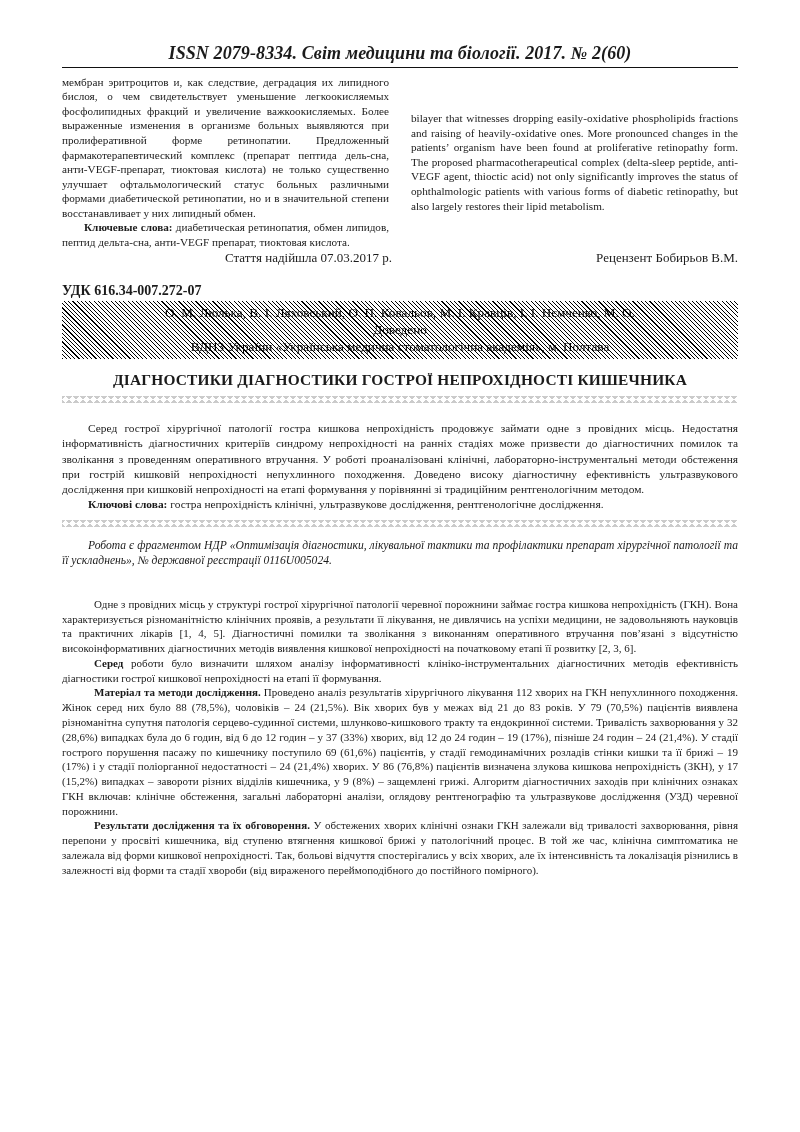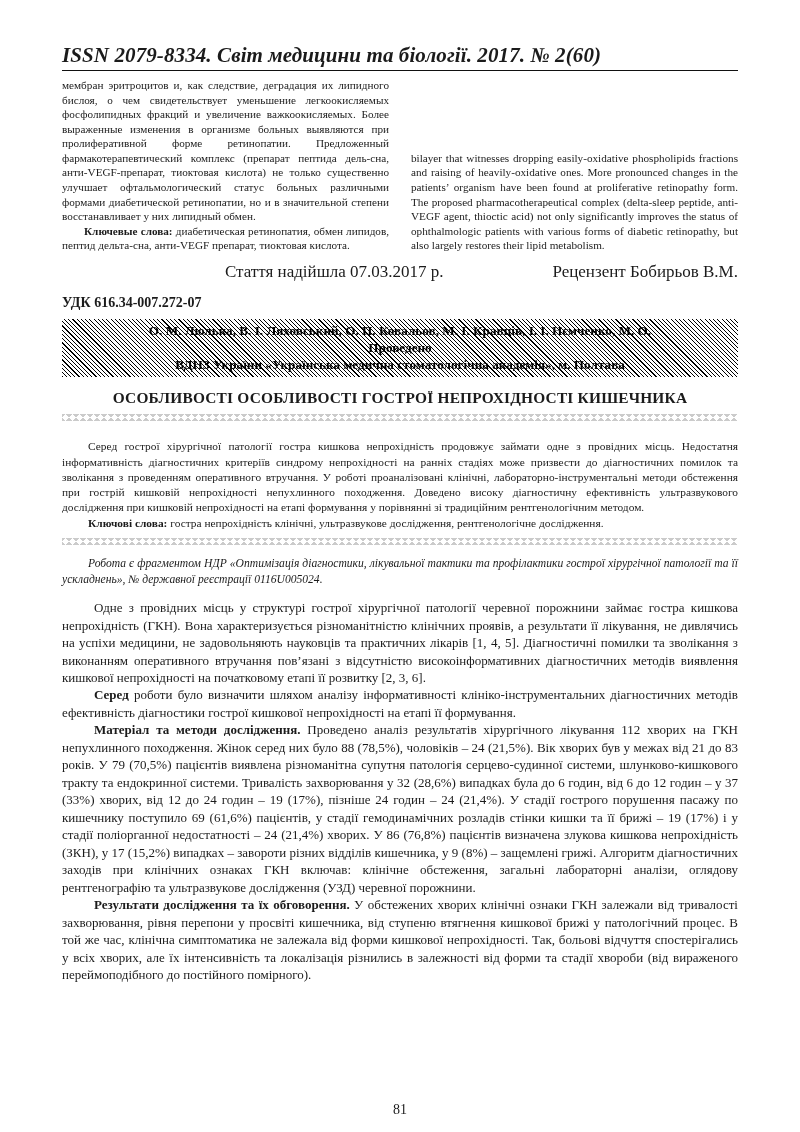--- a/index.html
+++ b/index.html
@@ -24,38 +24,38 @@
   }
   .inner {
     position: absolute;
     left: 62px;
     top: 44px;
     width: 676px;
   }
 
   
   .runhead {
-    text-align: left;
+    text-align: center;
     font-style: italic;
     font-weight: bold;
-    font-size: 21px;
+    font-size: 18px;
     letter-spacing: .1px;
     line-height: 1.1;
     padding-bottom: 3px;
   }
   .runhead-rule {
     border-bottom: 1.6px solid #111;
     margin-bottom: 7px;
   }
 
   
   .abstract-cols {
     display: flex;
     gap: 22px;
-    align-items: flex-end;
+    align-items: center;
   }
   .col {
     width: 330px;
     font-size: 11.2px;
     line-height: 1.30;
     text-align: justify;
     text-justify: inter-word;
     hyphens: none;
   }
   .col p {
@@ -68,22 +68,21 @@
     font-weight: bold;
   }
   .kw-block {
     text-indent: 22px;
   }
 
   
   .submitted-row {
     position: relative;
     height: 17px;
-    margin-top: 9px;
-    font-size: 17px;
+    font-size: 13px;
   }
   .submitted-row .submitted {
     position: absolute;
     left: 163px;
     top: 0;
   }
   .submitted-row .reviewer {
     position: absolute;
     right: 0;
     top: 0;
@@ -91,24 +90,24 @@
 
   
   .udk {
     margin-top: 16px;
     font-size: 14px;
     font-weight: bold;
   }
 
   
   .authors-band {
-    margin-top: 8px;
+    margin-top: 2px;
     padding: 3px 10px 4px 10px;
     text-align: center;
-    font-weight: bold;
+    font-weight: normal;
     font-size: 13.2px;
     line-height: 1.30;
     background-color: #ffffff;
     background-image: repeating-linear-gradient(
       45deg,
       #000000 0px,
       #000000 0.8px,
       #ffffff 0.8px,
       #ffffff 3.0px
     );
@@ -163,22 +162,22 @@
     text-align: justify;
     margin-top: 11px;
   }
   .fund-note p {
     margin: 0;
     text-indent: 26px;
   }
 
   
   .body-text {
-    margin-top: 12px;
-    font-size: 13px;
+    margin-top: 28px;
+    font-size: 11px;
     line-height: 1.345;
     text-align: justify;
     text-justify: inter-word;
   }
   .body-text p {
     margin: 0;
     text-indent: 32px;
   }
   .run-head-bold {
     font-weight: bold;
@@ -218,42 +217,41 @@
 
     <div class="submitted-row">
       <span class="submitted">Стаття надійшла 07.03.2017 р.</span>
       <span class="reviewer">Рецензент Бобирьов В.М.</span>
     </div>
 
     <div class="udk">УДК 616.34-007.272-07</div>
 
     <div class="authors-band">
       <span class="band-line">О. М. Люлька, В. І. Ляховський, О. П. Ковальов, М. І. Кравців, І. І. Нємченко, М. О.</span>
-      <span class="band-line">Проведено</span>
+      <span class="band-line">Доведено</span>
       <span class="band-line">ВДНЗ України «Українська медична стоматологічна академія», м. Полтава</span>
     </div>
 
-    <div class="art-title">ОСОБЛИВОСТІ ОСОБЛИВОСТІ ГОСТРОЇ НЕПРОХІДНОСТІ КИШЕЧНИКА</div>
+    <div class="art-title">ДІАГНОСТИКИ ДІАГНОСТИКИ ГОСТРОЇ НЕПРОХІДНОСТІ КИШЕЧНИКА</div>
 
     <div class="zigzag"></div>
 
     <div class="ukr-abstract">
       <p>Серед гострої хірургічної патології гостра кишкова непрохідність продовжує займати одне з провідних місць. Недостатня інформативність діагностичних критеріїв синдрому непрохідності на ранніх стадіях може призвести до діагностичних помилок та зволікання з проведенням оперативного втручання. У роботі проаналізовані клінічні, лабораторно-інструментальні методи обстеження при гострій кишковій непрохідності непухлинного походження. Доведено високу діагностичну ефективність ультразвукового дослідження при кишковій непрохідності на етапі формування у порівнянні зі традиційним рентгенологічним методом.</p>
       <p class="ukr-kw"><span class="kw-label">Ключові слова:</span> <span>гостра непрохідність клінічні, ультразвукове дослідження, рентгенологічне дослідження.</span></p>
     </div>
 
     <div class="zigzag"></div>
 
     <div class="fund-note">
-      <p>Робота є фрагментом НДР «Оптимізація діагностики, лікувальної тактики та профілактики гострої хірургічної патології та її ускладнень», № державної реєстрації 0116U005024.</p>
+      <p>Робота є фрагментом НДР «Оптимізація діагностики, лікувальної тактики та профілактики препарат хірургічної патології та її ускладнень», № державної реєстрації 0116U005024.</p>
     </div>
 
     <div class="body-text">
       <p>Одне з провідних місць у структурі гострої хірургічної патології черевної порожнини займає гостра кишкова непрохідність (ГКН). Вона характеризується різноманітністю клінічних проявів, а результати її лікування, не дивлячись на успіхи медицини, не задовольняють науковців та практичних лікарів [1, 4, 5]. Діагностичні помилки та зволікання з виконанням оперативного втручання пов’язані з відсутністю високоінформативних діагностичних методів виявлення кишкової непрохідності на початковому етапі її розвитку [2, 3, 6].</p>
       <p><span class="run-head-bold">Серед</span><span> роботи було визначити шляхом аналізу інформативності клініко-інструментальних діагностичних методів ефективність діагностики гострої кишкової непрохідності на етапі її формування.</span></p>
       <p><span class="run-head-bold">Матеріал та методи дослідження.</span><span> Проведено аналіз результатів хірургічного лікування 112 хворих на ГКН непухлинного походження. Жінок серед них було 88 (78,5%), чоловіків – 24 (21,5%). Вік хворих був у межах від 21 до 83 років. У 79 (70,5%) пацієнтів виявлена різноманітна супутня патологія серцево-судинної системи, шлунково-кишкового тракту та ендокринної системи. Тривалість захворювання у 32 (28,6%) випадках була до 6 годин, від 6 до 12 годин – у 37 (33%) хворих, від 12 до 24 годин – 19 (17%), пізніше 24 годин – 24 (21,4%). У стадії гострого порушення пасажу по кишечнику поступило 69 (61,6%) пацієнтів, у стадії гемодинамічних розладів стінки кишки та її брижі – 19 (17%) і у стадії поліорганної недостатності – 24 (21,4%) хворих. У 86 (76,8%) пацієнтів визначена злукова кишкова непрохідність (ЗКН), у 17 (15,2%) випадках – завороти різних відділів кишечника, у 9 (8%) – защемлені грижі. Алгоритм діагностичних заходів при клінічних ознаках ГКН включав: клінічне обстеження, загальні лабораторні аналізи, оглядову рентгенографію та ультразвукове дослідження (УЗД) черевної порожнини.</span></p>
       <p><span class="run-head-bold">Результати дослідження та їх обговорення.</span><span> У обстежених хворих клінічні ознаки ГКН залежали від тривалості захворювання, рівня перепони у просвіті кишечника, від ступеню втягнення кишкової брижі у патологічний процес. В той же час, клінічна симптоматика не залежала від форми кишкової непрохідності. Так, больові відчуття спостерігались у всіх хворих, але їх інтенсивність та локалізація різнились в залежності від форми та стадії хвороби (від вираженого переймоподібного до постійного помірного).</span></p>
     </div>
 
   </div>
 
-  <div class="folio">81</div>
 </div>
 
 </body></html>

